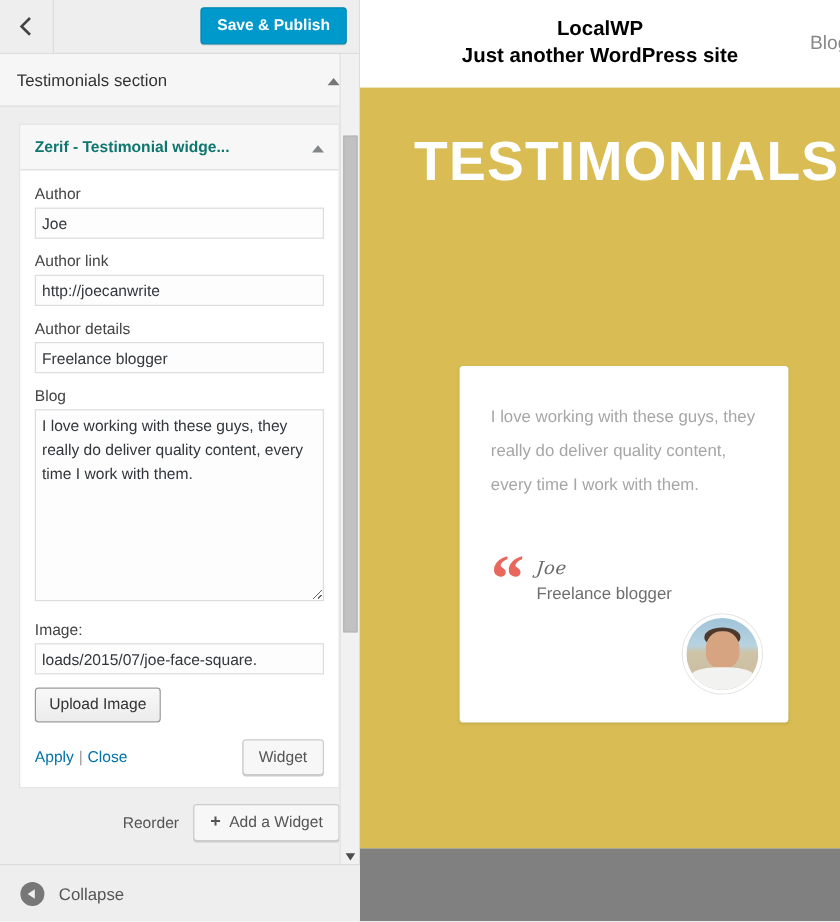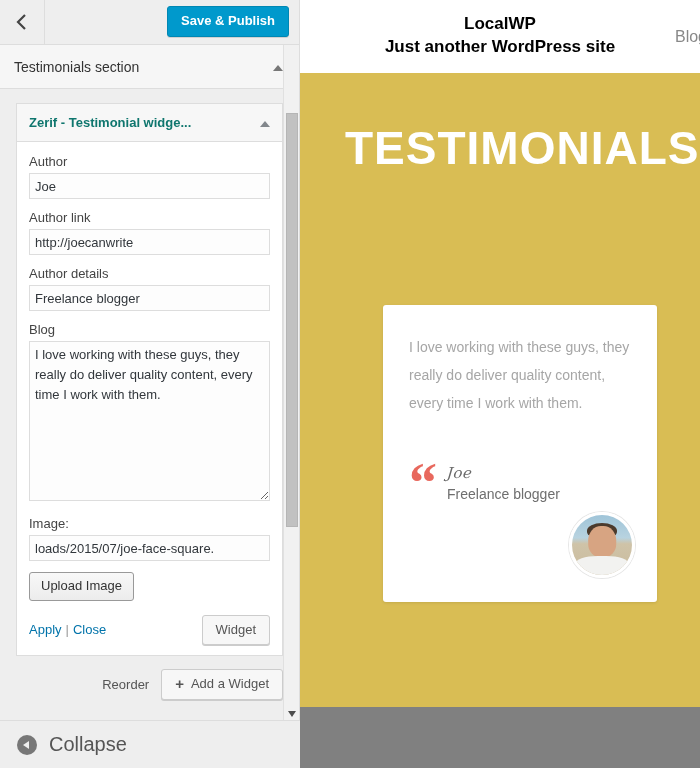--- a/index.html
+++ b/index.html
@@ -204,21 +204,21 @@
     display: flex; align-items: center; justify-content: center;
     margin-right: 12px;
   }
   .collapse-circle .tri {
     width: 0; height: 0;
     border-top: 4px solid transparent;
     border-bottom: 4px solid transparent;
     border-right: 6px solid #eeeeee;
     margin-right: 2px;
   }
-  .collapse-label { font-size: 20px; color: #555555; }
+  .collapse-label { font-size: 14px; color: #555555; }
 
   
   .sb-scroll {
     position: absolute;
     right: 0; top: 45px;
     width: 16px;
     bottom: 48px;
     background: #f1f1f1;
     border-left: 1px solid #e0e0e0;
   }
@@ -275,21 +275,21 @@
     position: absolute;
     top: 73px; left: 0; right: 0;
     height: 634px;
   }
   .tst-heading {
     color: #ffffff;
     font-size: 46px;
     font-weight: bold;
     letter-spacing: 1px;
     padding-left: 45px;
-    padding-top: 52px;
+    padding-top: 38px;
     line-height: 1;
     white-space: nowrap;
   }
   .tst-card {
     position: absolute;
     left: 83px; top: 232px;
     width: 274px; height: 297px;
     background: #ffffff;
     border-radius: 3px;
     box-shadow: 0 1px 3px rgba(0,0,0,0.10);

